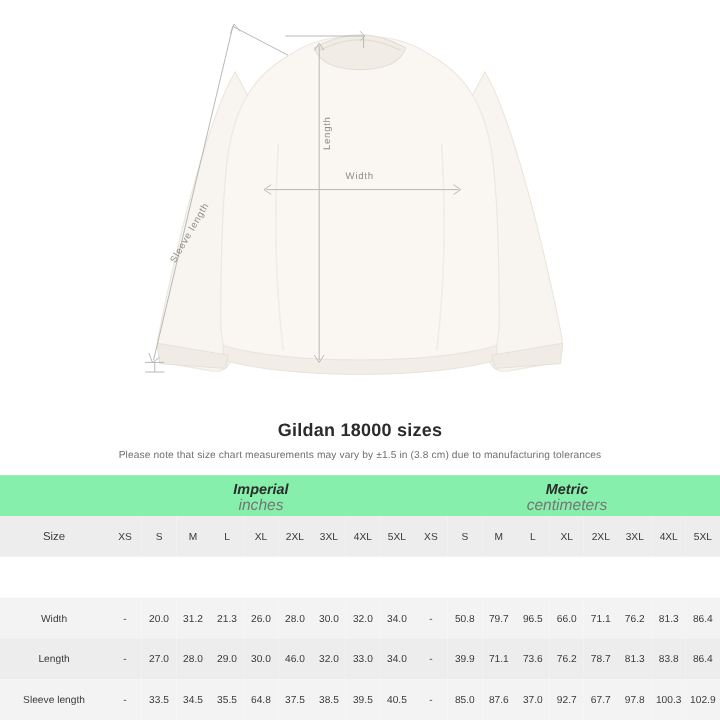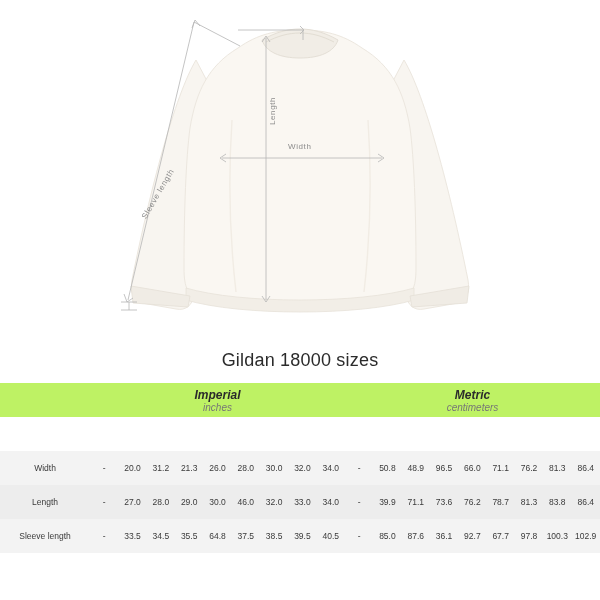--- a/index.html
+++ b/index.html
@@ -47,22 +47,22 @@
     transform-origin: left top;
     white-space: nowrap;
   }
 
   
   .title-block {
     text-align: center;
     margin-top: 10px;
   }
   .chart-title {
-    font-size: 18px;
-    font-weight: normal;
+    font-size: 15px;
+    font-weight: bold;
     color: #2b2b2b;
     letter-spacing: 0.2px;
   }
   .chart-note {
     font-size: 8.5px;
     color: #6f6f6f;
     margin-top: 7px;
     letter-spacing: 0.1px;
   }
 
@@ -80,35 +80,35 @@
   table.size-table th {
     font-size: 8.5px;
     font-weight: normal;
     text-align: center;
     color: #3a3a3a;
     padding: 0;
     height: 34px;
     vertical-align: middle;
   }
   .row-unitgroup {
-    background: #bef264;
+    background: #86efac;
   }
   .row-unitgroup td {
     height: 44px;
   }
   .unit-name {
     font-size: 12px;
     font-style: italic;
     font-weight: bold;
     color: #2b2b2b;
     display: block;
     line-height: 14px;
   }
   .unit-sub {
-    font-size: 10px;
+    font-size: 13px;
     font-style: italic;
     color: #767676;
     display: block;
     line-height: 11px;
   }
   .row-head {
     background: #ededed;
   }
   .row-head td {
     height: 28px;
@@ -192,20 +192,21 @@
     </g>
   </svg>
 
   <div class="dim-label vertical" style="left:268px; top:125px;">Length</div>
   <div class="dim-label" style="left:288px; top:142px;">Width</div>
   <div class="dim-label sleeve" style="left:140px; top:216px;">Sleeve length</div>
 </div>
 
 <div class="title-block">
   <div class="chart-title">Gildan 18000 sizes</div>
+  <div class="chart-note">Please note that size chart measurements may vary by ±1.5 in (3.8 cm) due to manufacturing tolerances</div>
 </div>
 
 <div class="table-wrap">
   <table class="size-table">
     <colgroup>
       <col style="width:90px">
       <col span="9" style="width:28.3px">
       <col span="9" style="width:28.3px">
     </colgroup>
     <tbody>
@@ -214,39 +215,60 @@
         <td colspan="9">
           <span class="unit-name">Imperial</span>
           <span class="unit-sub">inches</span>
         </td>
         <td colspan="9">
           <span class="unit-name">Metric</span>
           <span class="unit-sub">centimeters</span>
         </td>
       </tr>
 
+      <tr class="row-head">
+        <td class="label-col">Size</td>
+        <td>XS</td>
+        <td>S</td>
+        <td>M</td>
+        <td>L</td>
+        <td>XL</td>
+        <td>2XL</td>
+        <td>3XL</td>
+        <td>4XL</td>
+        <td>5XL</td>
+        <td>XS</td>
+        <td>S</td>
+        <td>M</td>
+        <td>L</td>
+        <td>XL</td>
+        <td>2XL</td>
+        <td>3XL</td>
+        <td>4XL</td>
+        <td>5XL</td>
+      </tr>
 
       <tr class="spacer-row">
           <td colspan="19"></td>
         </tr>
 
       <tr class="row-data">
         <td class="label-col">Width</td>
         <td>-</td>
         <td>20.0</td>
         <td>31.2</td>
         <td>21.3</td>
         <td>26.0</td>
         <td>28.0</td>
         <td>30.0</td>
         <td>32.0</td>
         <td>34.0</td>
         <td>-</td>
         <td>50.8</td>
-        <td>48.9</td>
+        <td>79.7</td>
         <td>96.5</td>
         <td>66.0</td>
         <td>71.1</td>
         <td>76.2</td>
         <td>81.3</td>
         <td>86.4</td>
       </tr>
 
       <tr class="row-data alt">
         <td class="label-col">Length</td>
@@ -277,21 +299,21 @@
         <td>34.5</td>
         <td>35.5</td>
         <td>64.8</td>
         <td>37.5</td>
         <td>38.5</td>
         <td>39.5</td>
         <td>40.5</td>
         <td>-</td>
         <td>85.0</td>
         <td>87.6</td>
-        <td>36.1</td>
+        <td>37.0</td>
         <td>92.7</td>
         <td>67.7</td>
         <td>97.8</td>
         <td>100.3</td>
         <td>102.9</td>
       </tr>
     </tbody>
   </table>
 </div>
 

